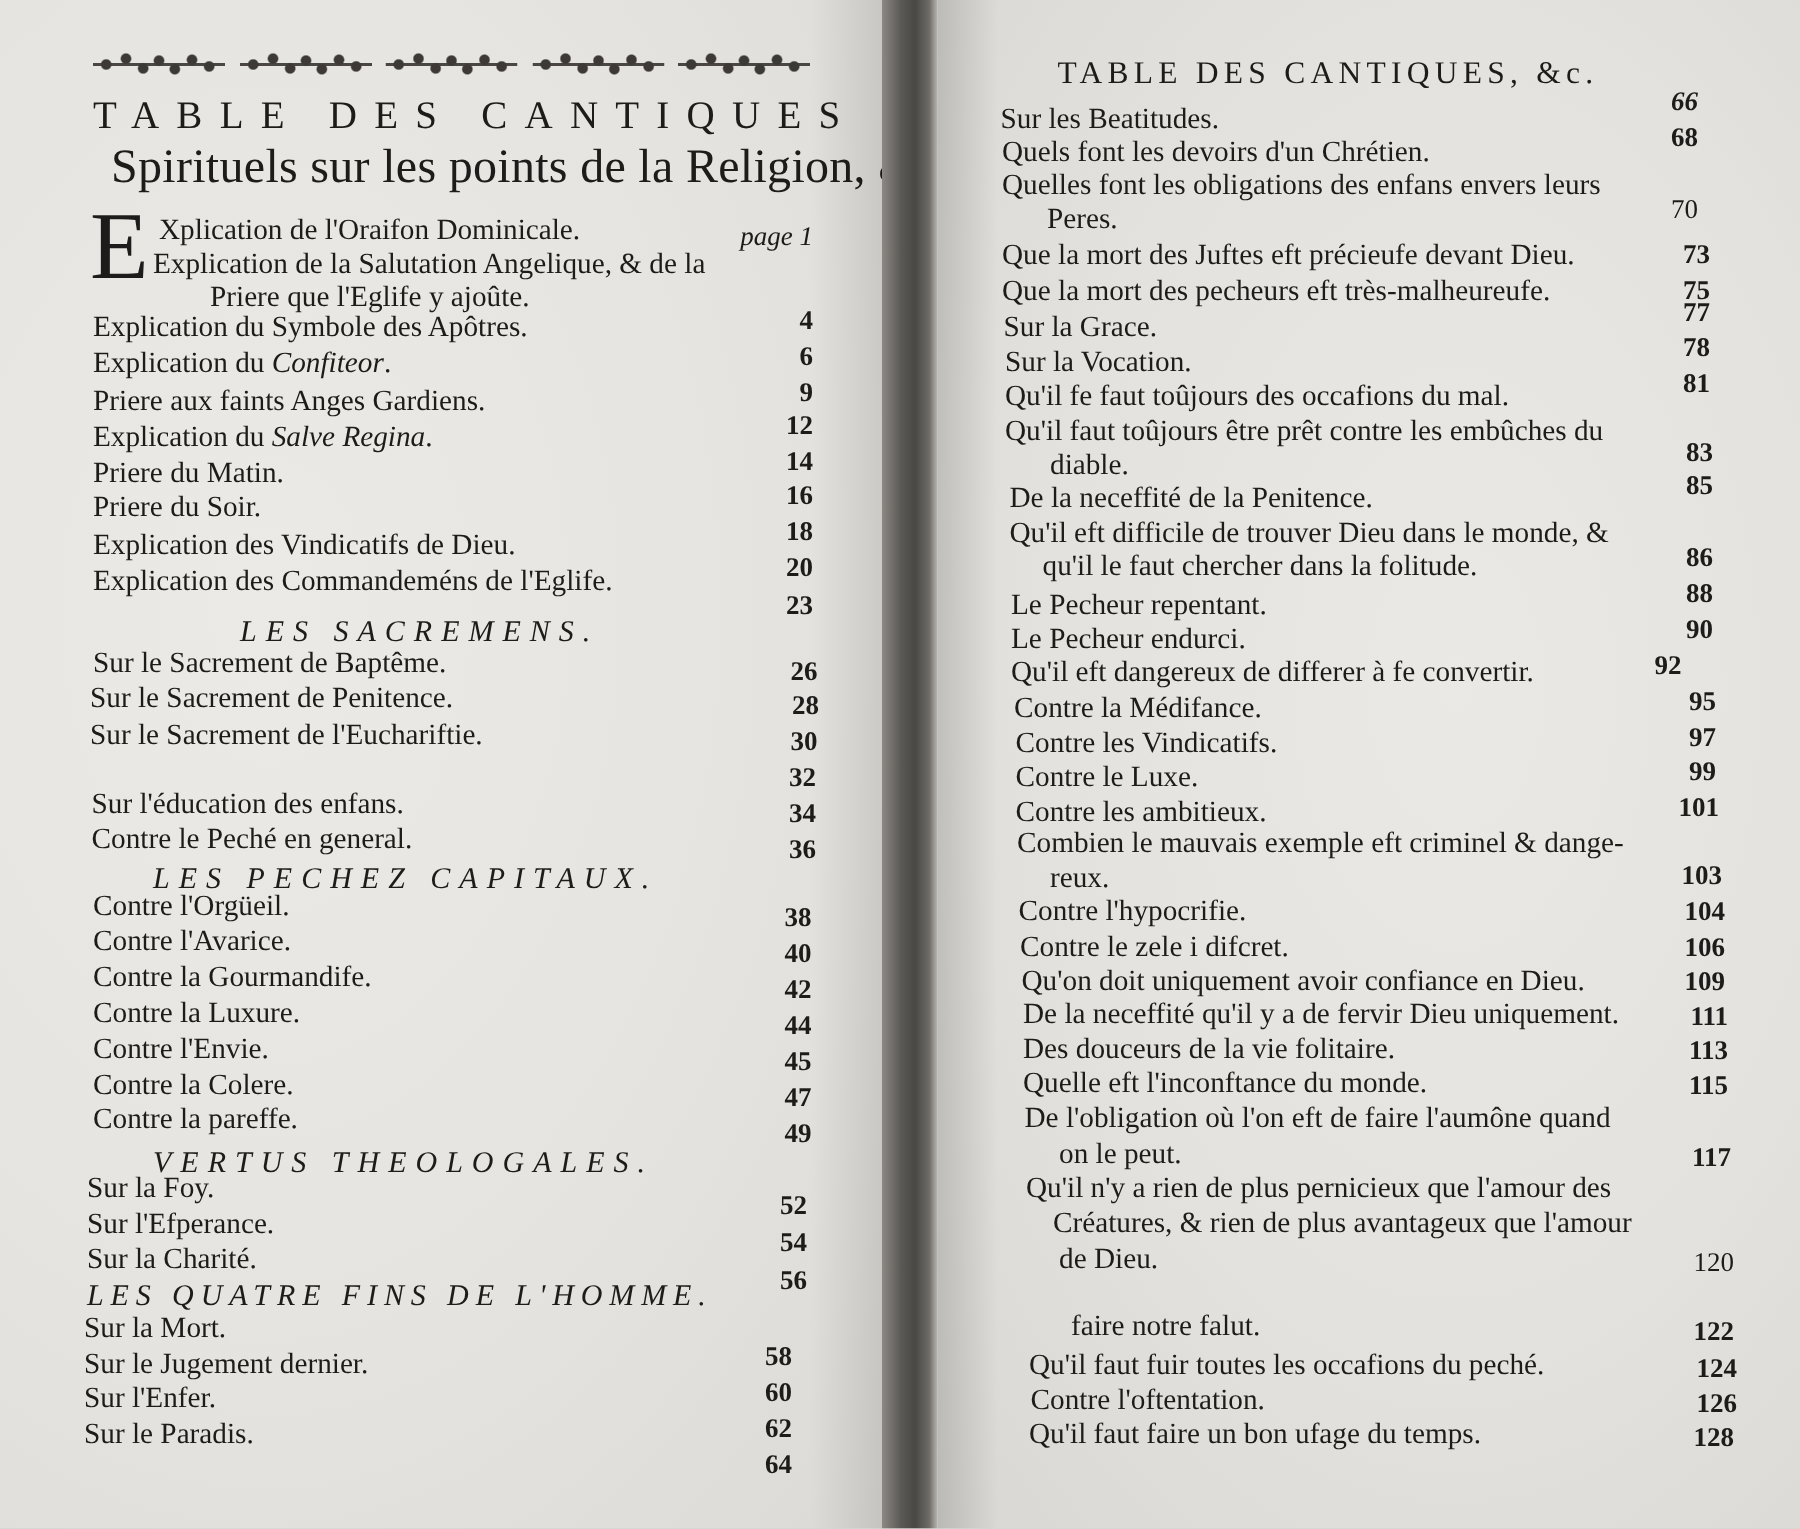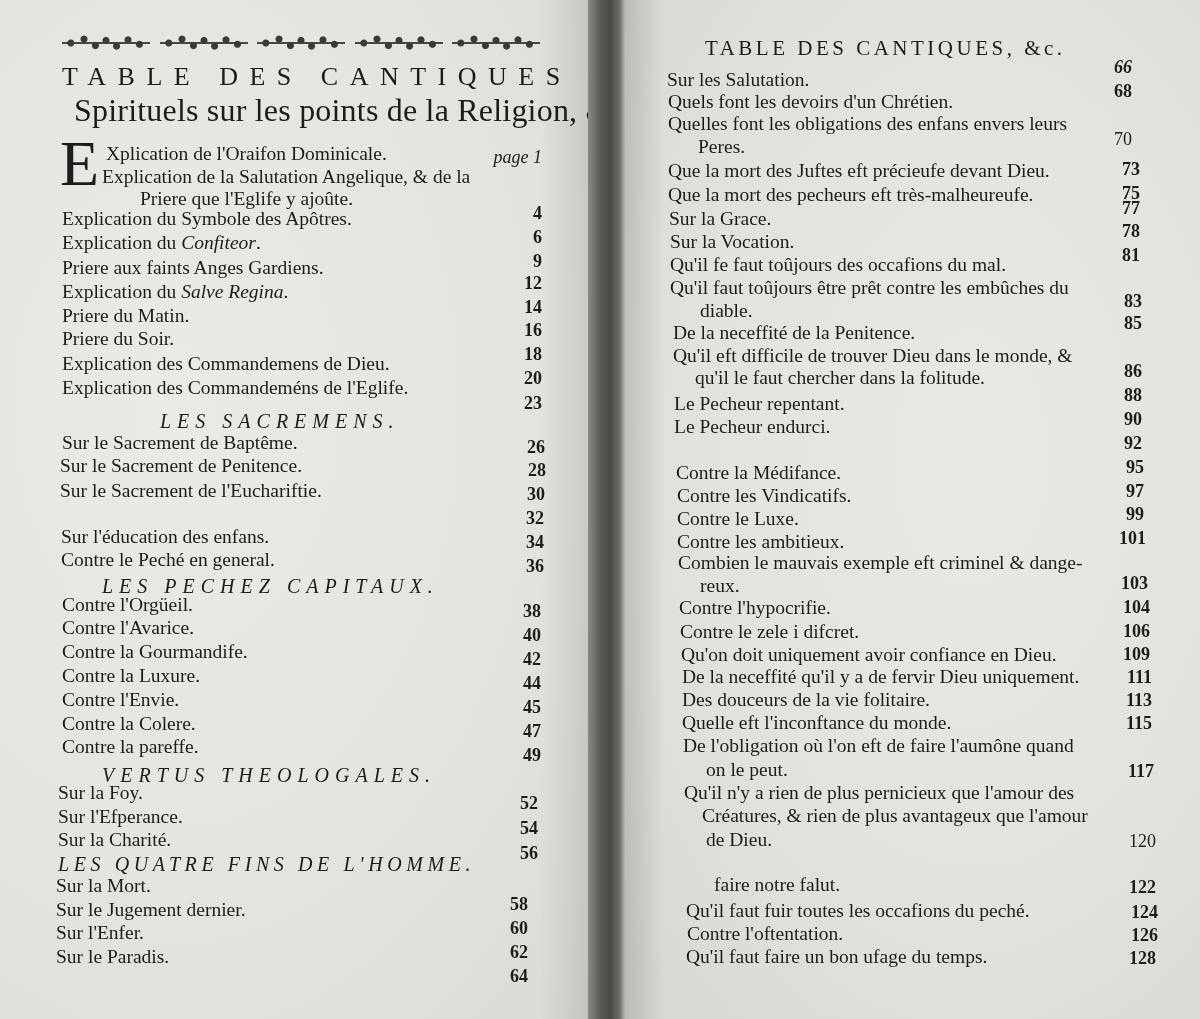--- a/index.html
+++ b/index.html
@@ -127,21 +127,21 @@
 
     <div class="line" style="left:62px;top:281px;"><span>Explication du </span><span class="it">Salve Regina</span><span>.</span></div>
     <div class="pg" style="left:482px;top:272px;">12</div>
 
     <div class="line" style="left:62px;top:305px;">Priere du Matin.</div>
     <div class="pg" style="left:482px;top:296px;">14</div>
 
     <div class="line" style="left:62px;top:328px;">Priere du Soir.</div>
     <div class="pg" style="left:482px;top:319px;">16</div>
 
-    <div class="line" style="left:62px;top:353px;">Explication des Commandemens de Dieu.</div>
+    <div class="line" style="left:62px;top:353px;">Explication des Vindicatifs de Dieu.</div>
     <div class="pg" style="left:482px;top:343px;">18</div>
 
     <div class="line" style="left:62px;top:377px;">Explication des Commandeméns de l'Eglife.</div>
     <div class="pg" style="left:482px;top:367px;">20</div>
     <div class="pg" style="left:482px;top:392px;">23</div>
 
     <div class="section" style="left:160px;top:410px;">LES SACREMENS.</div>
 
     <div class="line" style="left:62px;top:432px;">Sur le Sacrement de Baptême.</div>
     <div class="pg" style="left:485px;top:436px;">26</div>
@@ -210,21 +210,21 @@
   </div>
 
   <div class="gutter-shadow-l"></div>
   <div class="gutter"></div>
 
   <div class="page page-right"></div>
   <div class="gutter-shadow-r"></div>
 
   <div class="right-running-head">TABLE DES CANTIQUES, &amp;c.</div>
 
-  <div class="line" style="left:667px;top:69px;">Sur les Salutation.</div>
+  <div class="line" style="left:667px;top:69px;">Sur les Beatitudes.</div>
   <div class="pg it" style="left:1072px;top:56px;">66</div>
 
   <div class="line" style="left:668px;top:91px;">Quels font les devoirs d'un Chrétien.</div>
   <div class="pg" style="left:1072px;top:80px;">68</div>
 
   <div class="line" style="left:668px;top:113px;">Quelles font les obligations des enfans envers leurs</div>
   <div class="line" style="left:698px;top:136px;">Peres.</div>
   <div class="pg" style="left:1072px;top:128px;font-weight:normal;">70</div>
 
   <div class="line" style="left:668px;top:160px;">Que la mort des Juftes eft précieufe devant Dieu.</div>
@@ -252,21 +252,22 @@
   <div class="line" style="left:673px;top:345px;">Qu'il eft difficile de trouver Dieu dans le monde, &amp;</div>
   <div class="line" style="left:695px;top:367px;">qu'il le faut chercher dans la folitude.</div>
   <div class="pg" style="left:1082px;top:360px;">86</div>
 
   <div class="line" style="left:674px;top:393px;">Le Pecheur repentant.</div>
   <div class="pg" style="left:1082px;top:384px;">88</div>
 
   <div class="line" style="left:674px;top:416px;">Le Pecheur endurci.</div>
   <div class="pg" style="left:1082px;top:408px;">90</div>
 
-  <div class="pg" style="left:1082px;top:432px;">92</div>
+  <div class="line" style="left:674px;top:438px;">Qu'il eft dangereux de differer à fe convertir.</div>
+  <div class="pg" style="left:1082px;top:432px;text-align:center;">92</div>
 
   <div class="line" style="left:676px;top:462px;">Contre la Médifance.</div>
   <div class="pg" style="left:1084px;top:456px;">95</div>
 
   <div class="line" style="left:677px;top:485px;">Contre les Vindicatifs.</div>
   <div class="pg" style="left:1084px;top:480px;">97</div>
 
   <div class="line" style="left:677px;top:508px;">Contre le Luxe.</div>
   <div class="pg" style="left:1084px;top:503px;">99</div>
 

